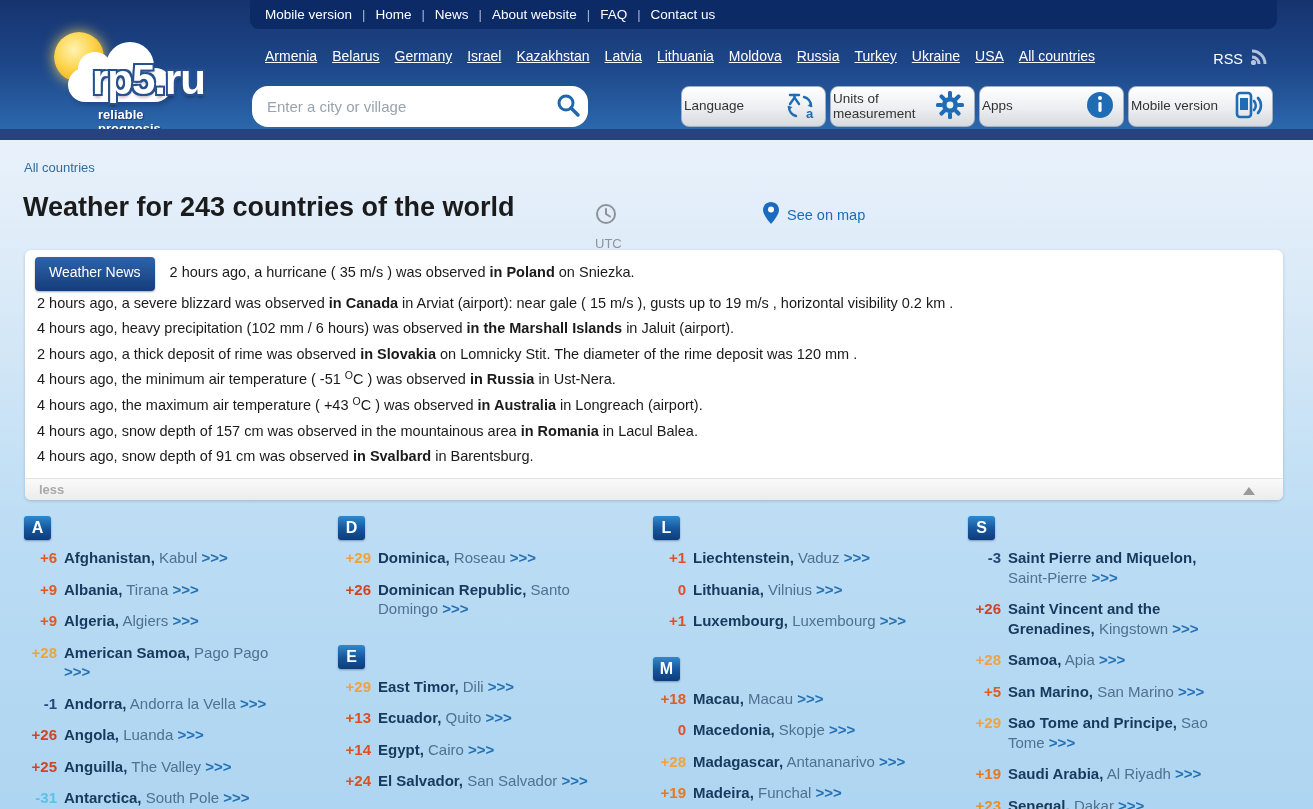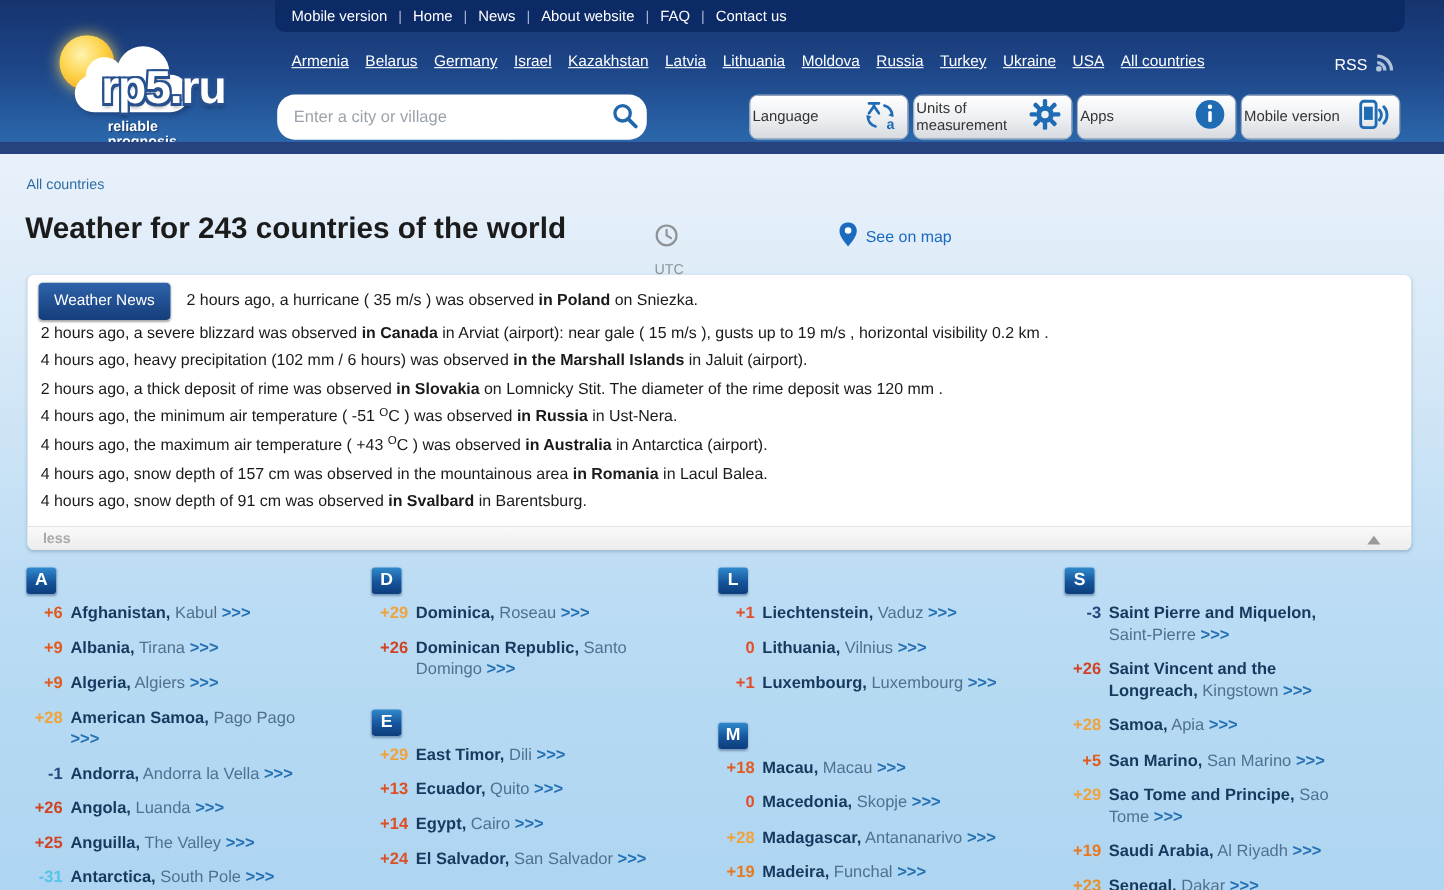--- a/index.html
+++ b/index.html
@@ -241,21 +241,21 @@
     <a class="map-link">See on map</a>
   </div>
 
   <div class="news-box">
     <div class="news-lines">
         <div class="news-line"><span class="news-badge">Weather News</span><span>2 hours ago, a hurricane ( 35 m/s ) was observed </span><span class="b">in Poland</span><span> on Sniezka.</span></div>
         <div class="news-line"><span>2 hours ago, a severe blizzard was observed </span><span class="b">in Canada</span><span> in Arviat (airport): near gale ( 15 m/s ), gusts up to 19 m/s , horizontal visibility 0.2 km .</span></div>
         <div class="news-line"><span>4 hours ago, heavy precipitation (102 mm / 6 hours) was observed </span><span class="b">in the Marshall Islands</span><span> in Jaluit (airport).</span></div>
         <div class="news-line"><span>2 hours ago, a thick deposit of rime was observed </span><span class="b">in Slovakia</span><span> on Lomnicky Stit. The diameter of the rime deposit was 120 mm .</span></div>
         <div class="news-line"><span>4 hours ago, the minimum air temperature ( -51 </span><sup>O</sup><span>C ) was observed </span><span class="b">in Russia</span><span> in Ust-Nera.</span></div>
-        <div class="news-line"><span>4 hours ago, the maximum air temperature ( +43 </span><sup>O</sup><span>C ) was observed </span><span class="b">in Australia</span><span> in Antarctica (airport).</span></div>
+        <div class="news-line"><span>4 hours ago, the maximum air temperature ( +43 </span><sup>O</sup><span>C ) was observed </span><span class="b">in Australia</span><span> in Longreach (airport).</span></div>
         <div class="news-line"><span>4 hours ago, snow depth of 157 cm was observed in the mountainous area </span><span class="b">in Romania</span><span> in Lacul Balea.</span></div>
         <div class="news-line"><span>4 hours ago, snow depth of 91 cm was observed </span><span class="b">in Svalbard</span><span> in Barentsburg.</span></div>
       </div>
     <div class="less-bar">
       <span class="less-label">less</span>
       <span class="collapse-arrow"></span>
     </div>
   </div>
 
   <div class="col" id="col0">
@@ -297,21 +297,21 @@
         <div class="entry"><span class="temp" style="color: rgb(223, 92, 34);">+18</span><span class="cname">Macau,</span> <span class="city">Macau</span> <span class="more">&gt;&gt;&gt;</span></div>
         <div class="entry"><span class="temp" style="color: rgb(225, 79, 42);">0</span><span class="cname">Macedonia,</span> <span class="city">Skopje</span> <span class="more">&gt;&gt;&gt;</span></div>
         <div class="entry"><span class="temp" style="color: rgb(240, 163, 60);">+28</span><span class="cname">Madagascar,</span> <span class="city">Antananarivo</span> <span class="more">&gt;&gt;&gt;</span></div>
         <div class="entry"><span class="temp" style="color: rgb(232, 120, 31);">+19</span><span class="cname">Madeira,</span> <span class="city">Funchal</span> <span class="more">&gt;&gt;&gt;</span></div>
       </div>
     </div>
   <div class="col" id="col3">
       <div class="group">
         <div class="letter-tile">S</div>
         <div class="entry"><span class="temp" style="color: rgb(35, 73, 124);">-3</span><span class="cname">Saint Pierre and Miquelon,</span> <span class="city">Saint-Pierre</span> <span class="more">&gt;&gt;&gt;</span></div>
-        <div class="entry"><span class="temp" style="color: rgb(208, 68, 38);">+26</span><span class="cname">Saint Vincent and the Longreach,</span> <span class="city">Kingstown</span> <span class="more">&gt;&gt;&gt;</span></div>
+        <div class="entry"><span class="temp" style="color: rgb(208, 68, 38);">+26</span><span class="cname">Saint Vincent and the Grenadines,</span> <span class="city">Kingstown</span> <span class="more">&gt;&gt;&gt;</span></div>
         <div class="entry"><span class="temp" style="color: rgb(240, 163, 60);">+28</span><span class="cname">Samoa,</span> <span class="city">Apia</span> <span class="more">&gt;&gt;&gt;</span></div>
         <div class="entry"><span class="temp" style="color: rgb(226, 89, 30);">+5</span><span class="cname">San Marino,</span> <span class="city">San Marino</span> <span class="more">&gt;&gt;&gt;</span></div>
         <div class="entry"><span class="temp" style="color: rgb(240, 163, 60);">+29</span><span class="cname">Sao Tome and Principe,</span> <span class="city">Sao Tome</span> <span class="more">&gt;&gt;&gt;</span></div>
         <div class="entry"><span class="temp" style="color: rgb(232, 120, 31);">+19</span><span class="cname">Saudi Arabia,</span> <span class="city">Al Riyadh</span> <span class="more">&gt;&gt;&gt;</span></div>
         <div class="entry"><span class="temp" style="color: rgb(232, 144, 42);">+23</span><span class="cname">Senegal,</span> <span class="city">Dakar</span> <span class="more">&gt;&gt;&gt;</span></div>
       </div>
     </div>
 </div>
 
 </body></html>

